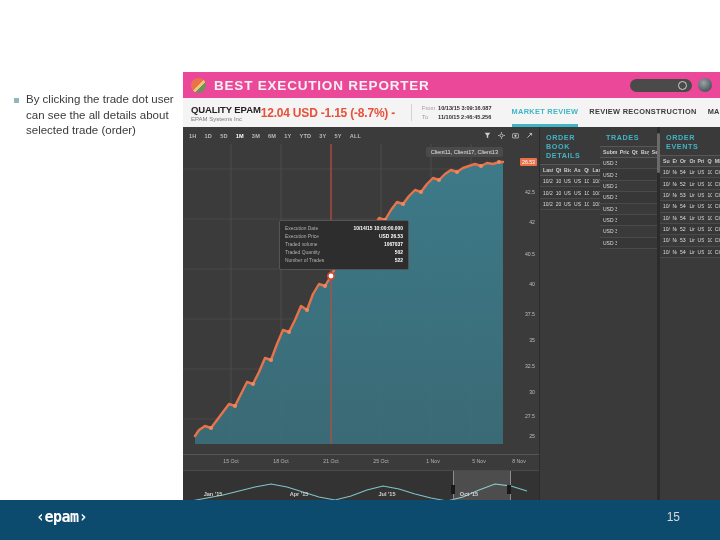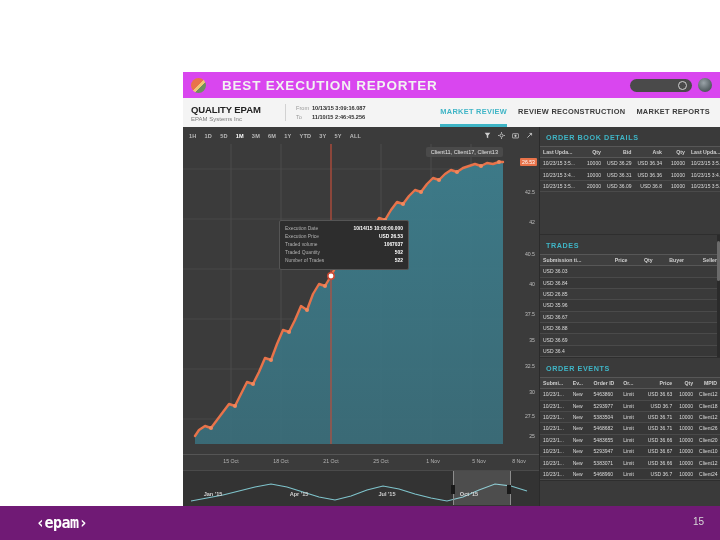--- a/index.html
+++ b/index.html
@@ -51,62 +51,61 @@
     line-height: 15.5px;
     color: #3a3a3a;
   }
 
   
   .footer {
     position: absolute;
     left: 0;
     right: 0;
     bottom: 0;
-    height: 34px;
-    background: #701a75;
+    height: 40px;
+    background: #0c4a6e;
   }
   .footer-logo {
     position: absolute;
     left: 36px;
     top: 8px;
     color: #ffffff;
     font-size: 15px;
     font-weight: bold;
     letter-spacing: -0.5px;
     font-family: "DejaVu Sans Mono", monospace;
   }
   .footer-page {
     position: absolute;
-    right: 16px;
+    right: 40px;
     top: 10px;
     color: #d8d8d8;
-    font-size: 10px;
+    font-size: 12px;
   }
 
   
   .app {
     position: absolute;
     left: 183px;
     top: 72px;
     width: 537px;
     height: 440px;
     background: #3a3a3a;
     overflow: hidden;
     font-family: "Liberation Sans", sans-serif;
     color: #d6d6d6;
   }
 
   .app-topbar {
     position: relative;
     height: 26px;
-    background: #d946ef;
+    background: #ec4899;
     display: flex;
     align-items: center;
     padding: 0 8px;
-    gap: 8px;
   }
   .app-logo {
     width: 15px;
     height: 15px;
     border-radius: 50%;
     background: linear-gradient(135deg, #e8734a 0%, #e8734a 48%, #f0c674 48%, #f0c674 62%, #6f8f5f 62%);
     flex: 0 0 auto;
   }
   .app-name {
     margin-left: 8px;
@@ -195,21 +194,21 @@
   }
   .nav-tab {
     font-size: 7.4px;
     font-weight: bold;
     letter-spacing: 0.3px;
     color: #3b3b3b;
     white-space: nowrap;
     position: relative;
     padding-bottom: 2px;
   }
-  .nav-tab.active { color: #3fb5c6; }
+  .nav-tab.active { color: #3fb5c6; margin-left: 20px; }
   .nav-tab.active::after {
     content: "";
     position: absolute;
     left: 0; right: 0; bottom: -9px;
     height: 3px;
     background: #3fb5c6;
   }
 
   
   .work {
@@ -359,21 +358,21 @@
     white-space: nowrap;
   }
   .tt-k { color: #b0b0b0; }
   .tt-v { color: #ffffff; font-weight: bold; }
 
   
   .side {
     flex: 1;
     background: #3a3a3a;
     display: flex;
-    flex-direction: column;
+    flex-direction: row;
     overflow: hidden;
   }
   .panel { border-bottom: 1px solid #2e2e2e; }
   .panel-title {
     font-size: 7.2px;
     font-weight: bold;
     letter-spacing: 0.6px;
     color: #3fb5c6;
     padding: 6px 6px 4px 6px;
   }
@@ -420,39 +419,44 @@
     background: #6a6a6a;
     border-radius: 2px;
   }
 </style>
 </head>
 <body>
 
 <div class="slide">
 
 
+  <div class="bullet-block">
+    <div class="bullet-mark"></div>
+    <div class="bullet-text">By clicking the trade dot user can see the all details about selected trade (order)</div>
+  </div>
 
   <div class="app">
 
     <div class="app-topbar">
       <div class="app-logo"></div>
       <div class="app-name">BEST EXECUTION REPORTER</div>
       <div class="topbar-right">
         <div class="search-pill">
           <div class="mag"></div>
         </div>
         <div class="avatar"></div>
       </div>
     </div>
 
     <div class="ticker">
       <div class="sym-wrap">
         <div class="sym">QUALITY EPAM</div>
         <div class="sym-sub">EPAM Systems Inc</div>
       </div>
+      <div class="price">12.04 USD -1.15 (-8.7%) -</div>
       <div class="daterange">
         <div><span class="dr-label">From</span><b>10/13/15 3:09:16.087</b></div>
         <div><span class="dr-label">To</span><b>11/10/15 2:46:45.256</b></div>
       </div>
       <div class="nav-tabs">
         <div class="nav-tab active">MARKET REVIEW</div>
         <div class="nav-tab">REVIEW RECONSTRUCTION</div>
         <div class="nav-tab">MARKET REPORTS</div>
       </div>
     </div>

